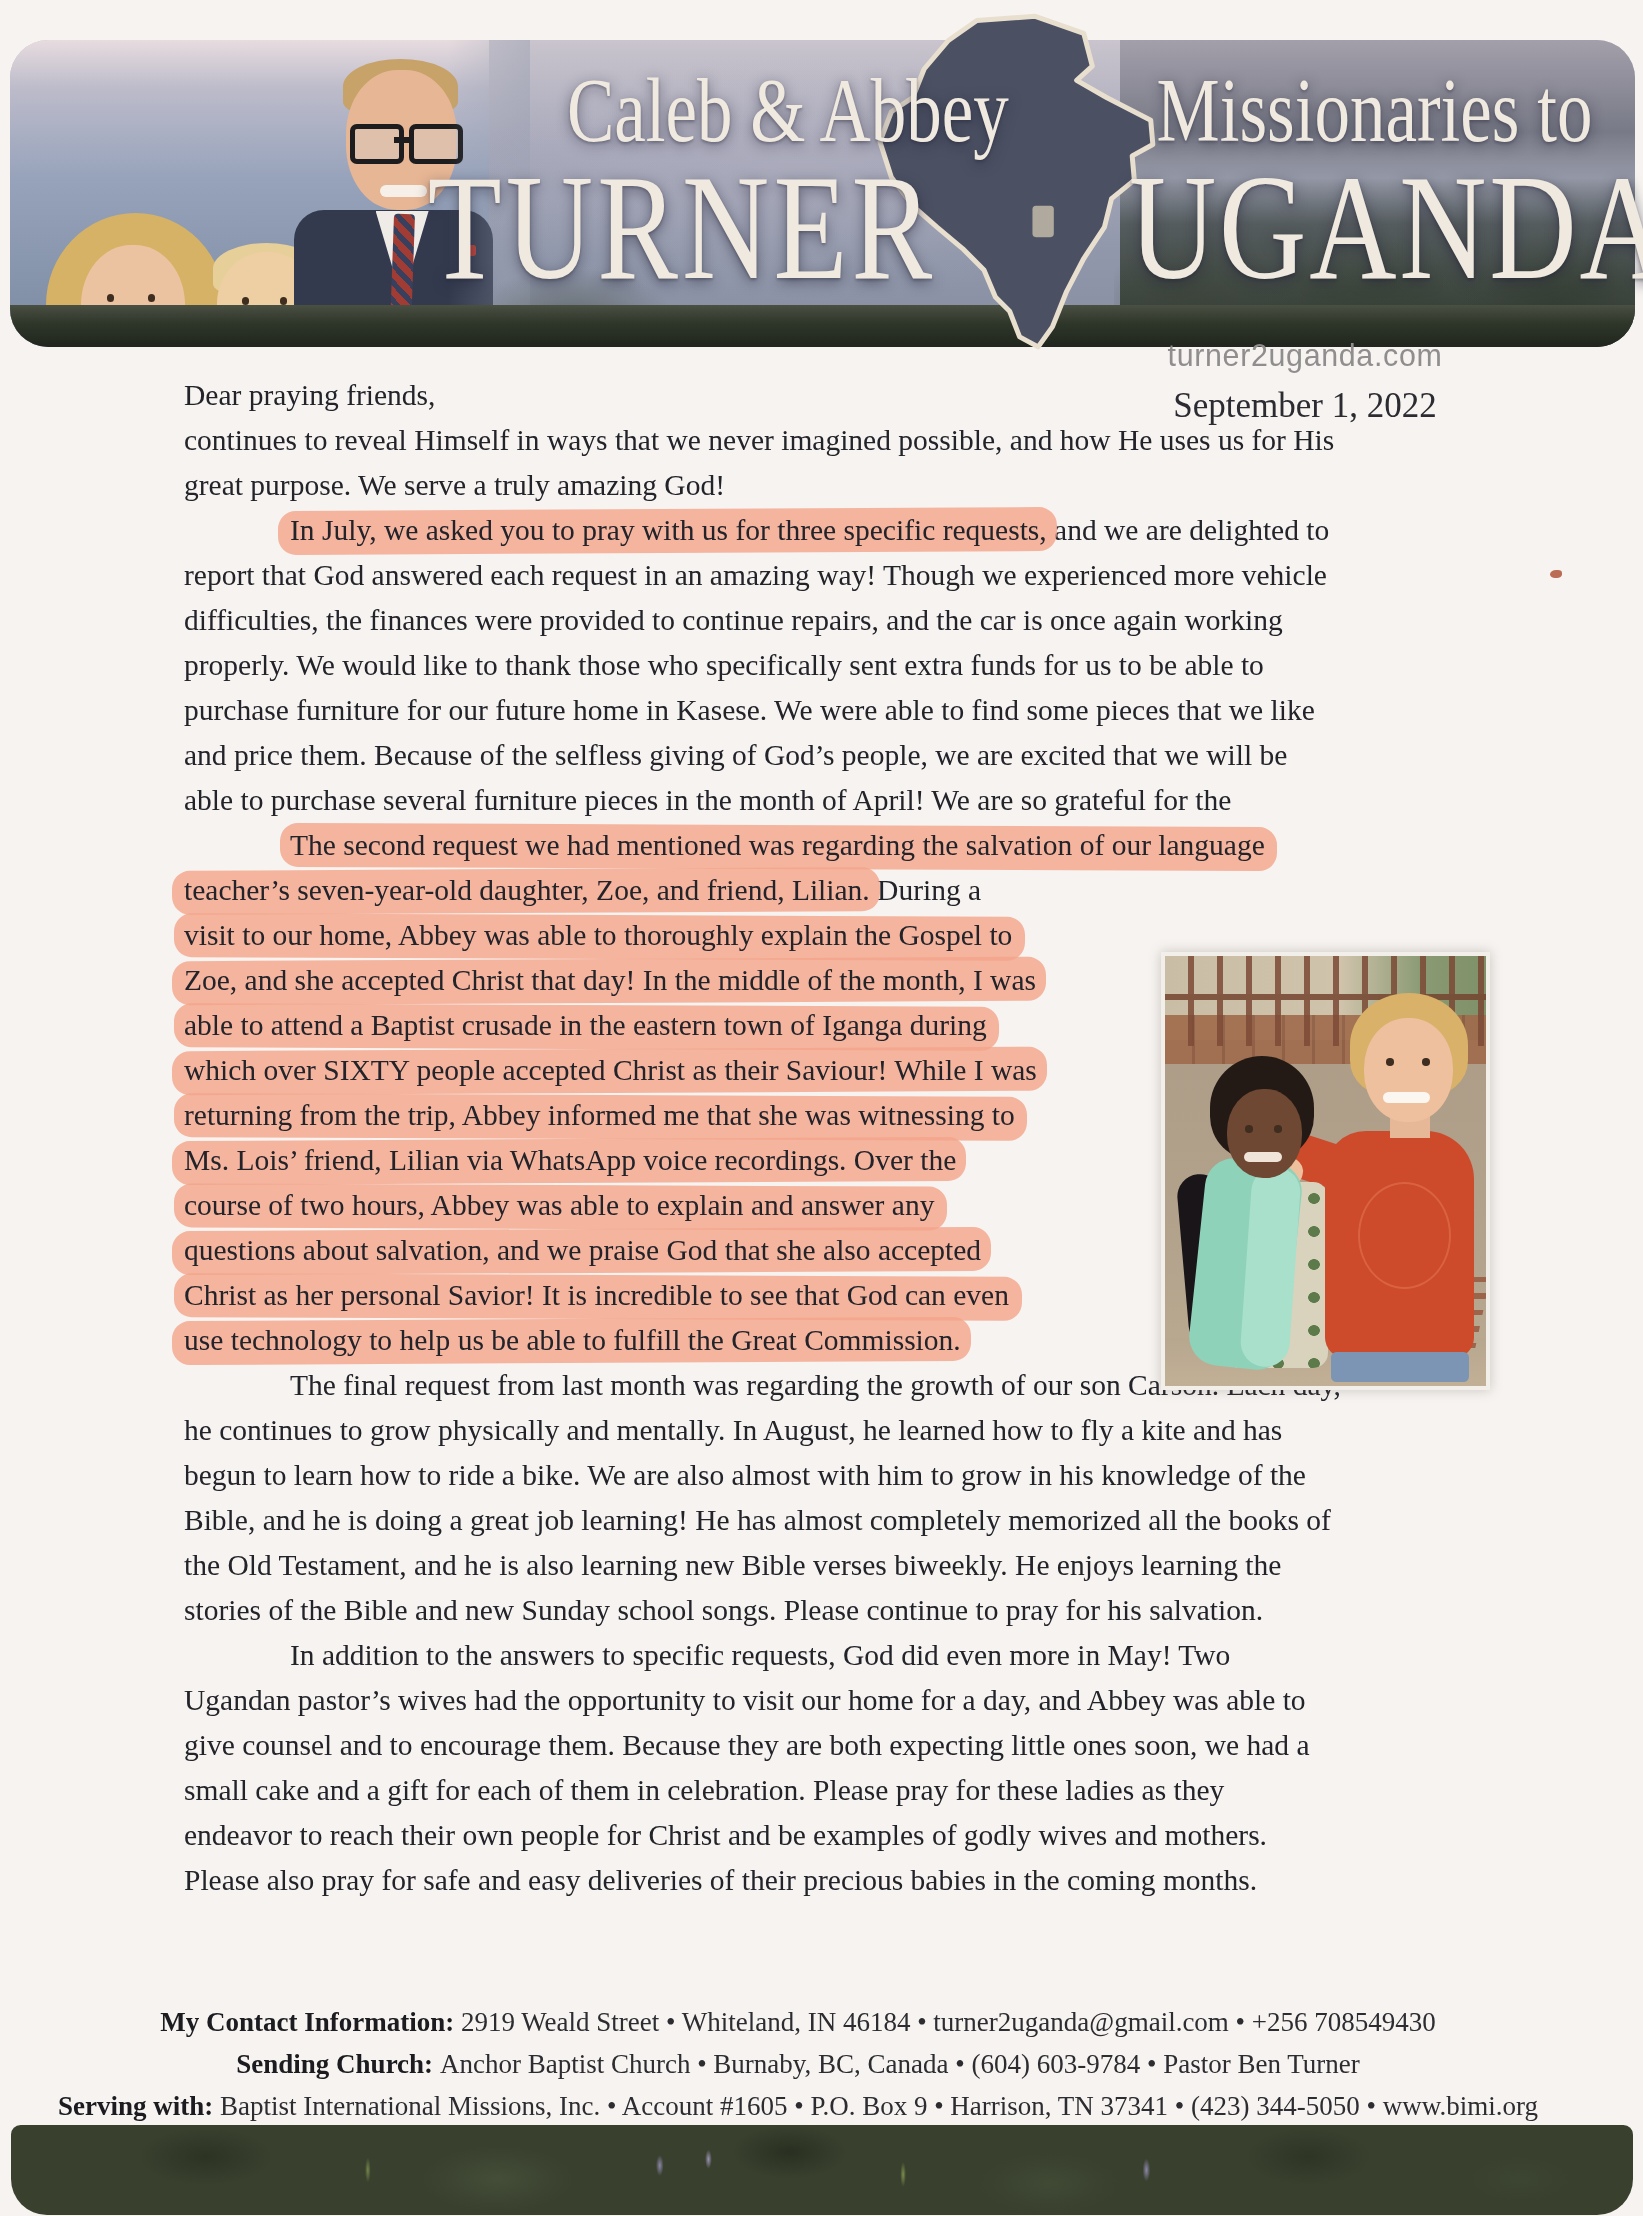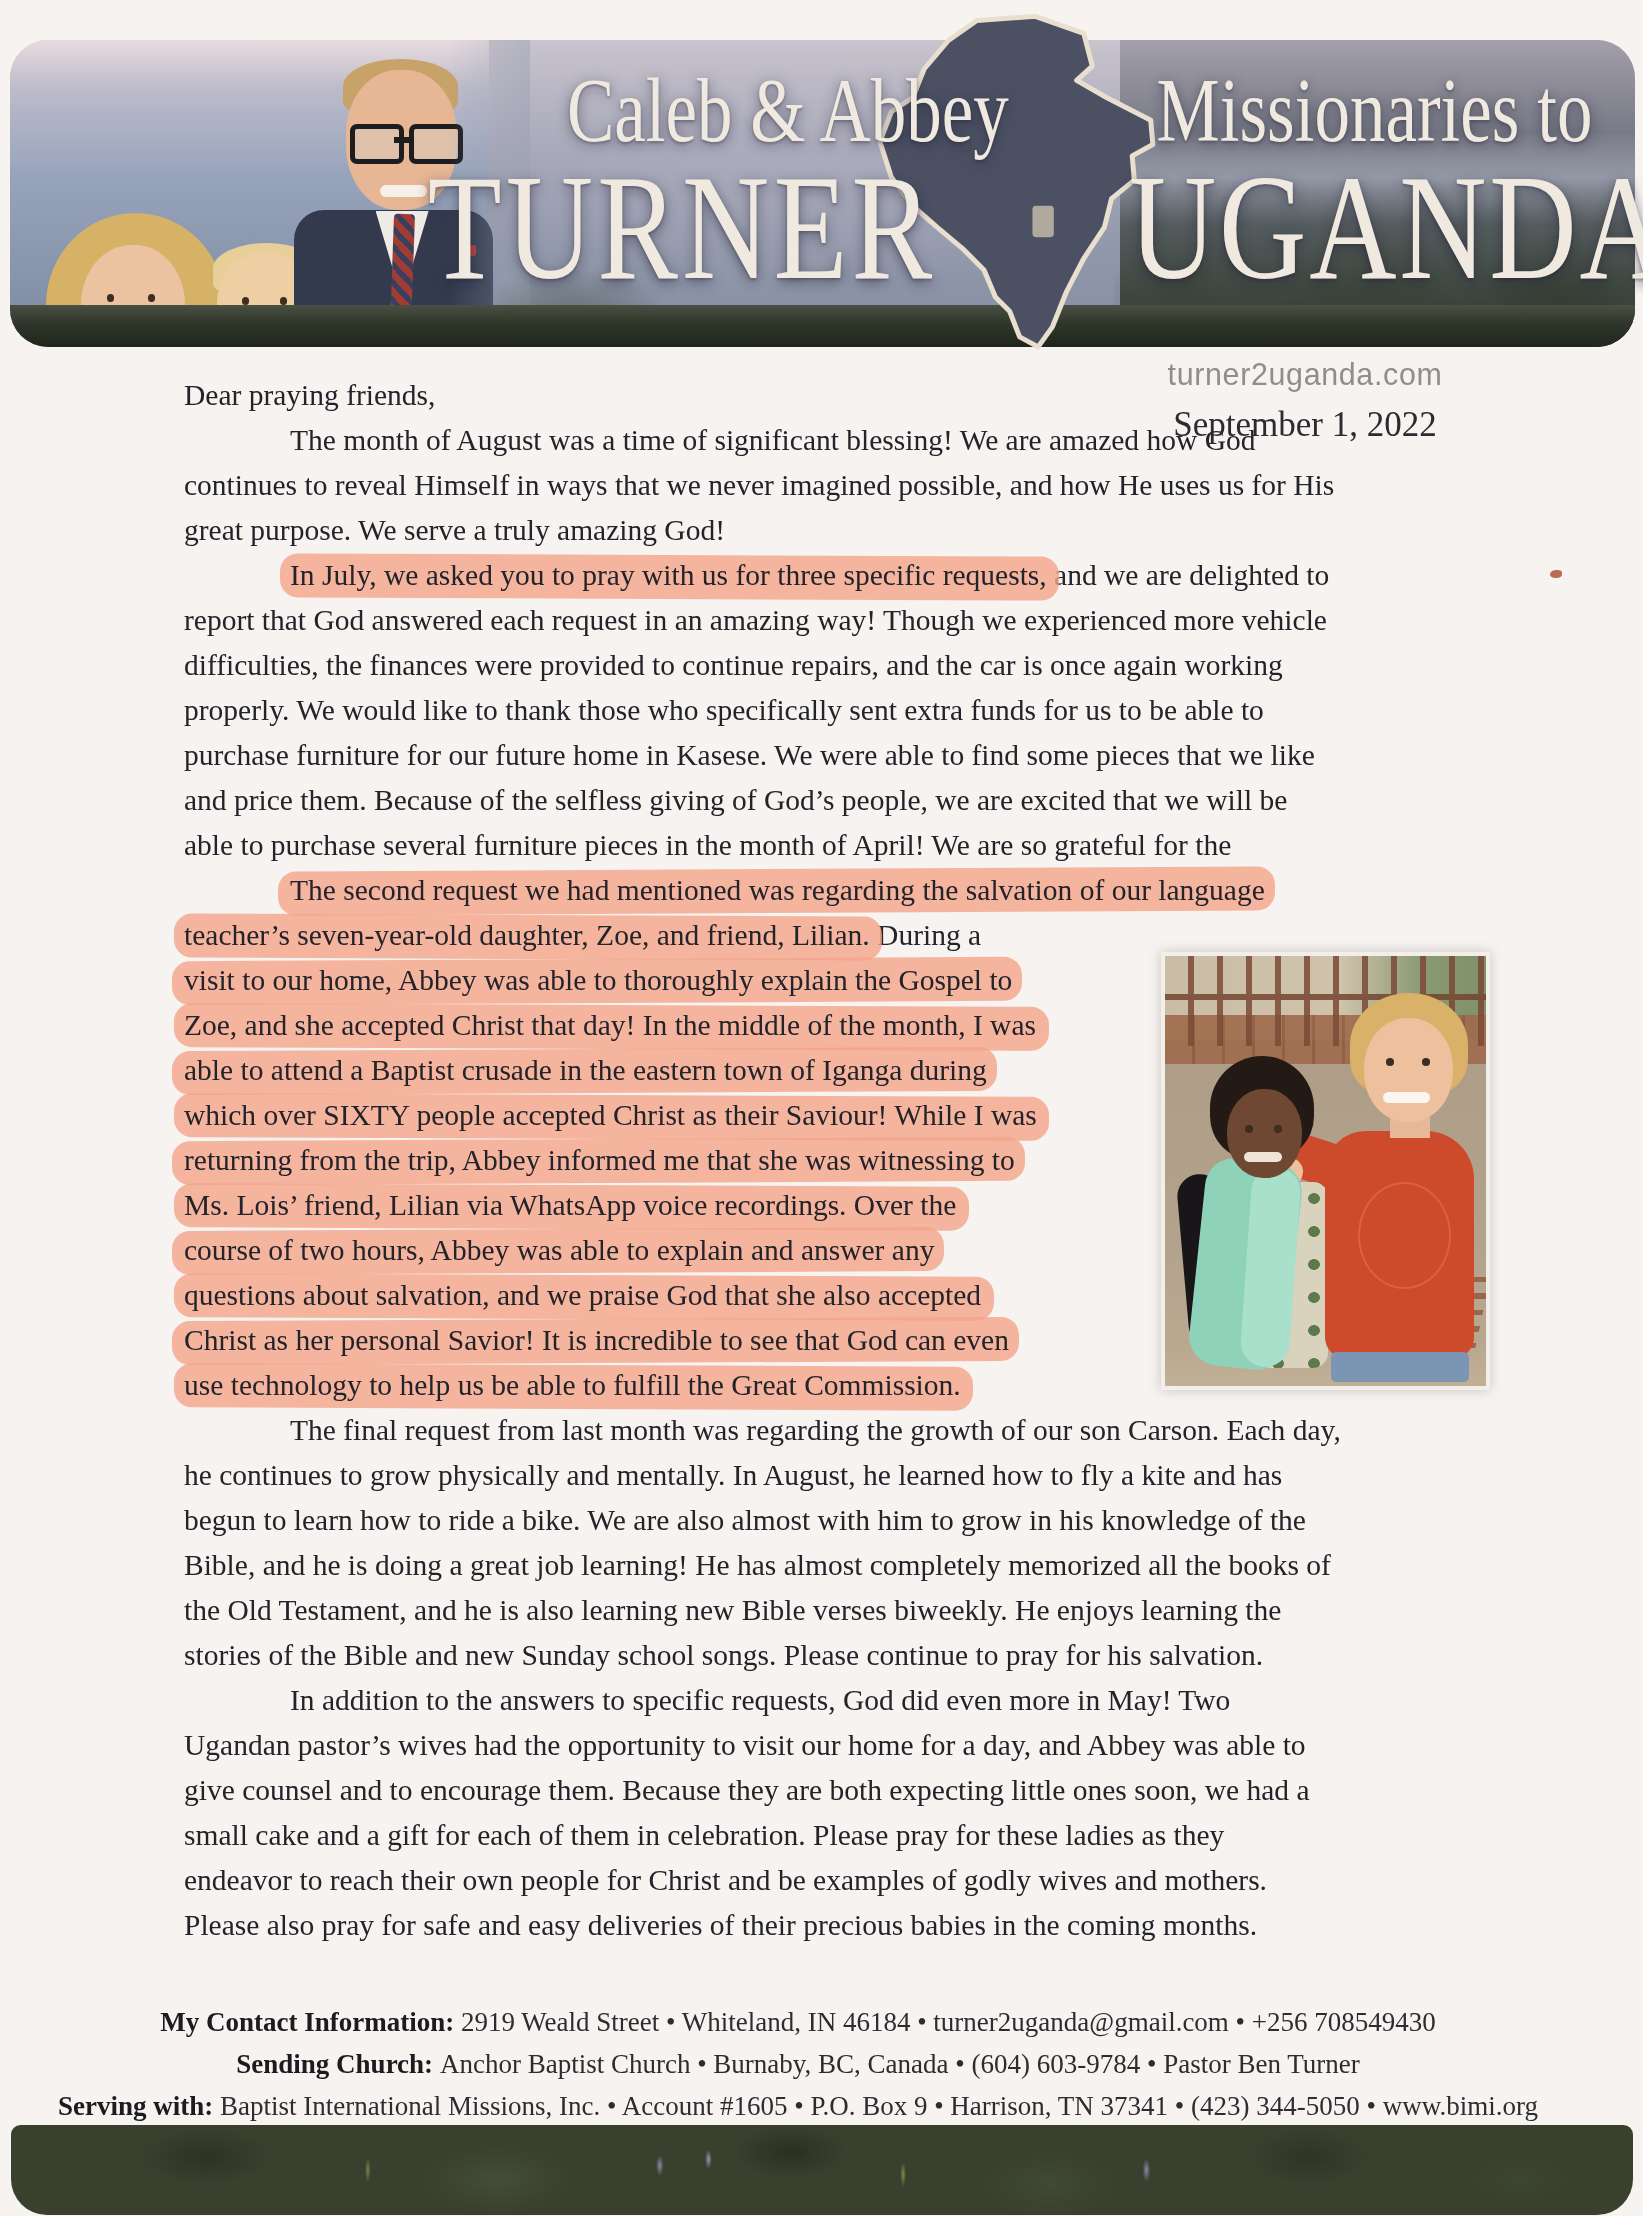--- a/index.html
+++ b/index.html
@@ -46,21 +46,21 @@
   
   .africa{position:absolute;left:855px;top:12.3px;width:315px;height:342px;z-index:3;}
   
   .hdr-t{position:absolute;z-index:4;color:#efe9df;text-align:center;white-space:nowrap;
          text-shadow:0 2.7px 11px rgba(35,35,55,.55),0 1.4px 2.7px rgba(35,35,55,.35);}
   .names-script{left:567px;top:59px;width:397px;font-size:71px;transform:scaleY(1.28);transform-origin:top;}
   .surname{left:408px;top:142px;width:548px;font-size:121px;letter-spacing:4.1px;transform:scaleY(1.24);transform-origin:top;}
   .right1{left:1121px;top:59px;width:507px;font-size:71px;transform:scaleY(1.28);transform-origin:top;}
   .right2{left:1129px;top:142px;width:500px;font-size:121px;letter-spacing:2.7px;transform:scaleY(1.24);transform-origin:top;}
   
-  .site-block{position:absolute;left:1127px;top:356px;width:356px;text-align:center;z-index:5;}
+  .site-block{position:absolute;left:1127px;top:337px;width:356px;text-align:center;z-index:5;}
   .site-url{font-family:"Liberation Sans","DejaVu Sans",sans-serif;font-size:32px;color:#8f8d8d;
             letter-spacing:0.7px;transform:scaleX(.95);transform-origin:center;}
   .site-date{font-size:35px;color:#2b2b31;margin-top:12px;}
   
   .letter{position:absolute;left:156px;top:373px;width:1342px;z-index:2;margin-left:28px;}
   .line{height:45px;line-height:45px;font-size:29.5px;color:#23232a;white-space:nowrap;}
   .line.indent{padding-left:106px;}
   .hl{position:relative;z-index:0;}
   .hl:before{content:"";position:absolute;inset:-4.1px -12.3px -7.5px -10.3px;background:#f4a489;opacity:.8;
              border-radius:18px;z-index:-1;}
@@ -172,21 +172,20 @@
   <div class="hdr-t right1">Missionaries to</div>
   <div class="hdr-t right2">UGANDA</div>
 
   <div class="site-block">
     <div class="site-url">turner2uganda.com</div>
     <div class="site-date">September 1, 2022</div>
   </div>
 
   <div class="letter" id="letter-body">
       <div class="line"><span>Dear praying friends,</span></div>
-      <div class="line indent"><span>The month of August was a time of significant blessing! We are amazed how God</span></div>
       <div class="line"><span>continues to reveal Himself in ways that we never imagined possible, and how He uses us for His</span></div>
       <div class="line"><span>great purpose. We serve a truly amazing God!</span></div>
       <div class="line indent"><span class="hl">In July, we asked you to pray with us for three specific requests,</span><span> and we are delighted to</span></div>
       <div class="line"><span>report that God answered each request in an amazing way! Though we experienced more vehicle</span></div>
       <div class="line"><span>difficulties, the finances were provided to continue repairs, and the car is once again working</span></div>
       <div class="line"><span>properly. We would like to thank those who specifically sent extra funds for us to be able to</span></div>
       <div class="line"><span>purchase furniture for our future home in Kasese. We were able to find some pieces that we like</span></div>
       <div class="line"><span>and price them. Because of the selfless giving of God’s people, we are excited that we will be</span></div>
       <div class="line"><span>able to purchase several furniture pieces in the month of April! We are so grateful for the</span></div>
       <div class="line indent"><span class="hl">The second request we had mentioned was regarding the salvation of our language</span></div>

